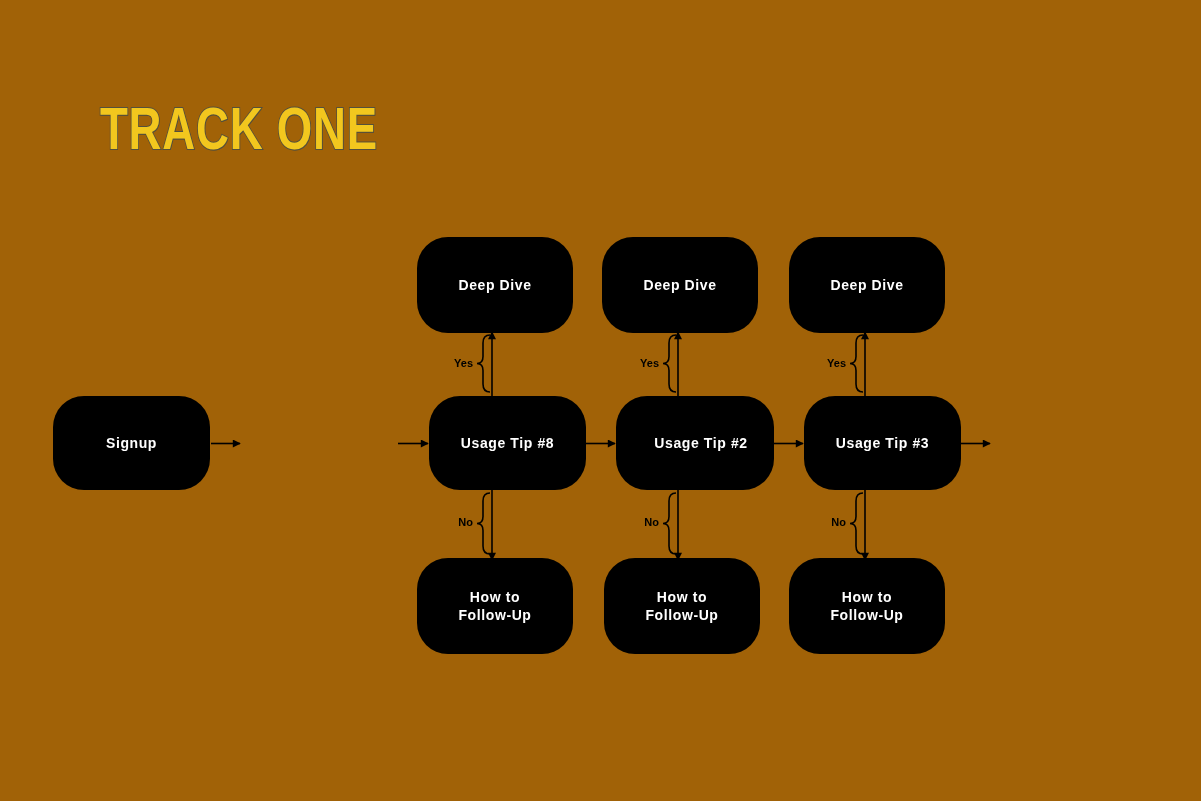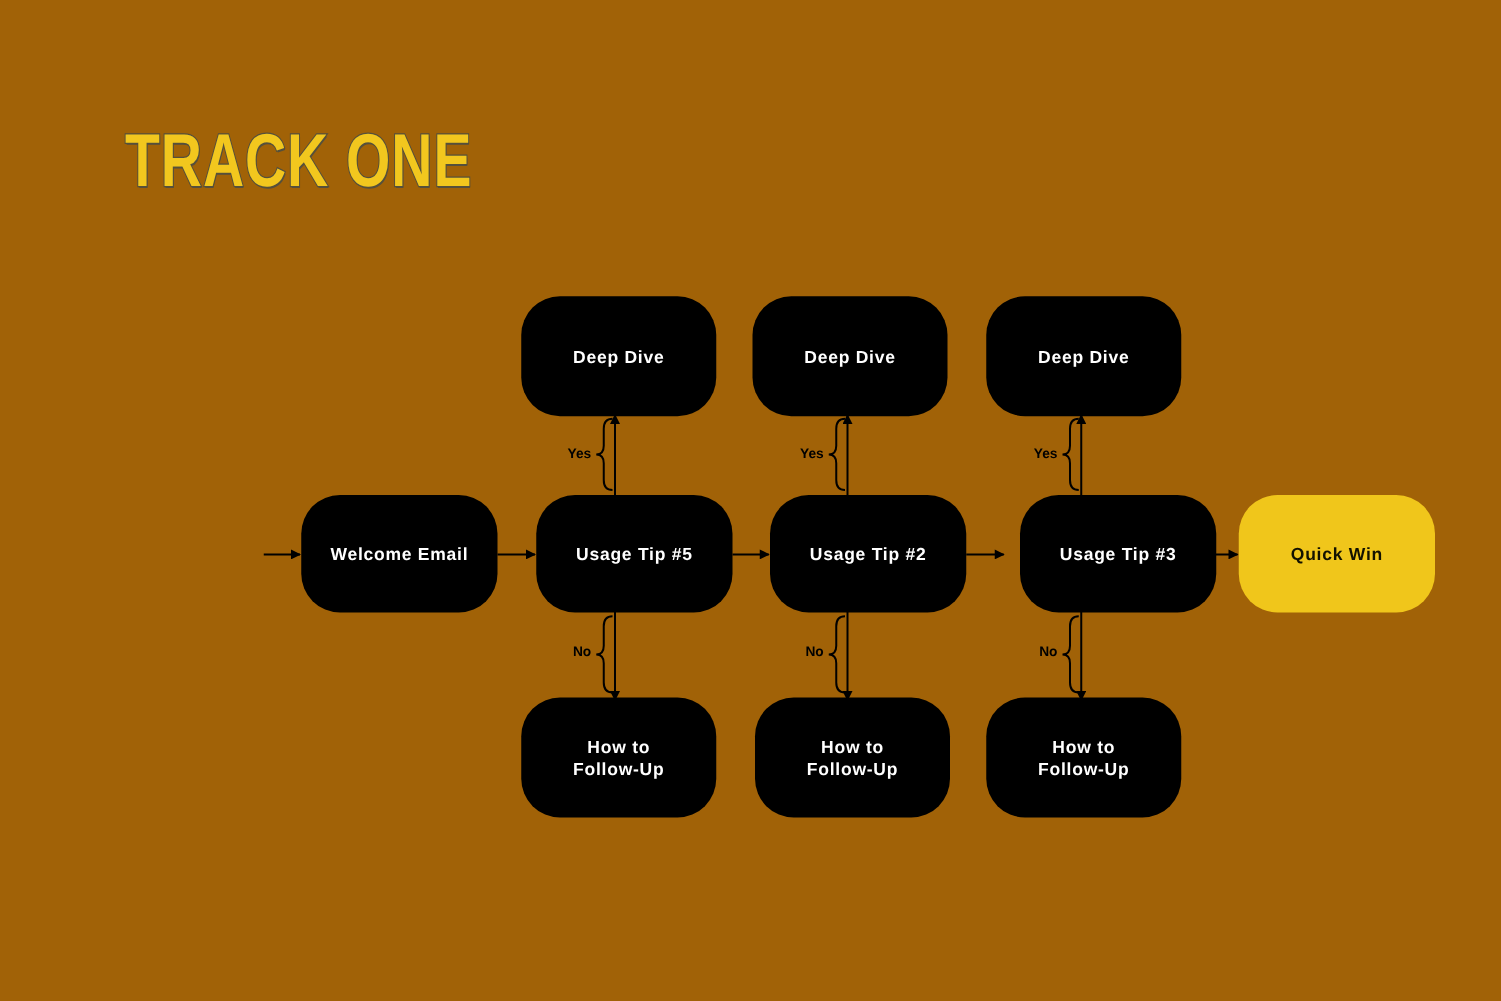--- a/index.html
+++ b/index.html
@@ -75,25 +75,24 @@
     stroke: none;
   }
 </style>
 </head>
 <body>
 
 <div id="stage">
 
   <div class="title">TRACK ONE</div>
 
-  <div class="node" style="left:241px; top:396px; width:157px; height:94px;">Welcome Email</div>
-  <div class="node" style="left:429px; top:396px; width:157px; height:94px;">Usage Tip #5</div>
-  <div class="node" style="left:616px; top:396px; width:157px; height:94px;">Usage Tip #2</div>
-  <div class="node" style="left:804px; top:396px; width:157px; height:94px;margin-left:12px;">Usage Tip #3</div>
-  <div class="node highlight" style="left:991px; top:396px; width:157px; height:94px;">Quick Win</div>
+  <div class="node" style="left:53px;  top:396px; width:157px; height:94px;">Signup</div>
+  <div class="node" style="left:429px; top:396px; width:157px; height:94px;">Usage Tip #8</div>
+  <div class="node" style="left:616px; top:396px; width:146px; height:94px;padding-left:12px;">Usage Tip #2</div>
+  <div class="node" style="left:804px; top:396px; width:157px; height:94px;">Usage Tip #3</div>
 
   <div class="node" style="left:417px; top:237px; width:156px; height:96px;">Deep Dive</div>
   <div class="node" style="left:602px; top:237px; width:156px; height:96px;">Deep Dive</div>
   <div class="node" style="left:789px; top:237px; width:156px; height:96px;">Deep Dive</div>
 
   <div class="node" style="left:417px; top:558px; width:156px; height:96px;">How to
 Follow-Up</div>
   <div class="node" style="left:604px; top:558px; width:156px; height:96px;">How to
 Follow-Up</div>
   <div class="node" style="left:789px; top:558px; width:156px; height:96px;">How to

